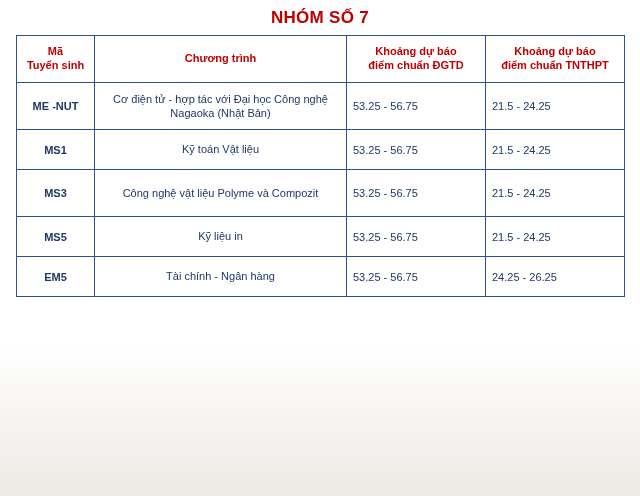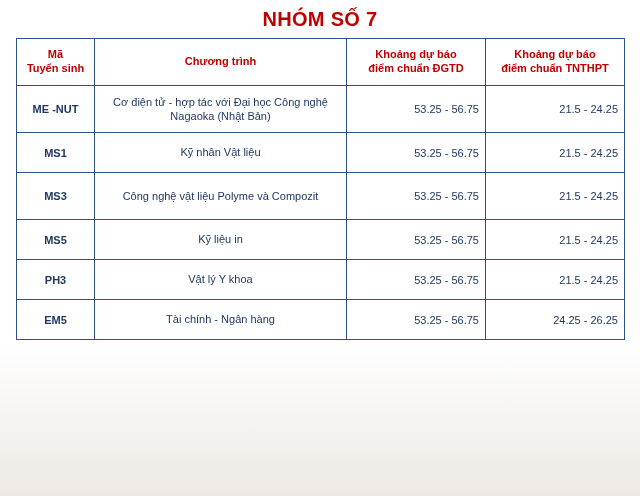--- a/index.html
+++ b/index.html
@@ -27,21 +27,21 @@
     left: 0; right: 0; bottom: 0;
     height: 150px;
     background: linear-gradient(to bottom, rgba(255,255,255,0), rgba(222,214,206,0.55));
     pointer-events: none;
     z-index: 0;
   }
   .title {
     text-align: center;
     color: #C00000;
     font-weight: bold;
-    font-size: 20px;
+    font-size: 17px;
     letter-spacing: 0.3px;
     padding-top: 8px;
     padding-bottom: 7px;
     position: relative;
     z-index: 2;
   }
   .table-wrap {
     position: relative;
     z-index: 2;
     padding: 0 16px;
@@ -82,21 +82,21 @@
     font-size: 11.5px;
     margin-left: 32px;
   }
   td.prog {
     text-align: center;
     color: #1F3864;
     font-size: 11.5px;
     line-height: 1.3;
   }
   td.range {
-    text-align: right;
+    text-align: left;
     color: #1F3864;
     font-size: 11.5px;
   }
   tr.r-tall td { height: 38px; }
   tr.r-std td { height: 31px; }
 </style>
 </head>
 <body>
 
 <div class="page">
@@ -131,43 +131,37 @@
       </thead>
       <tbody id="tbody">
           <tr class="r-tall">
             <td class="code">ME -NUT</td>
             <td class="prog">Cơ điện tử - hợp tác với Đại học Công nghệ Nagaoka (Nhật Bản)</td>
             <td class="range">53.25 - 56.75</td>
             <td class="range">21.5 - 24.25</td>
           </tr>
           <tr class="r-std">
             <td class="code">MS1</td>
-            <td class="prog">Kỹ nhân Vật liệu</td>
+            <td class="prog">Kỹ toán Vật liệu</td>
             <td class="range">53.25 - 56.75</td>
             <td class="range">21.5 - 24.25</td>
           </tr>
           <tr class="r-tall">
             <td class="code">MS3</td>
             <td class="prog">Công nghệ vật liệu Polyme và Compozit</td>
             <td class="range">53.25 - 56.75</td>
             <td class="range">21.5 - 24.25</td>
           </tr>
           <tr class="r-std">
             <td class="code">MS5</td>
             <td class="prog">Kỹ liệu in</td>
             <td class="range">53.25 - 56.75</td>
             <td class="range">21.5 - 24.25</td>
           </tr>
           <tr class="r-std">
-            <td class="code">PH3</td>
-            <td class="prog">Vật lý Y khoa</td>
-            <td class="range">53.25 - 56.75</td>
-            <td class="range">21.5 - 24.25</td>
-          </tr>
-          <tr class="r-std">
             <td class="code">EM5</td>
             <td class="prog">Tài chính - Ngân hàng</td>
             <td class="range">53.25 - 56.75</td>
             <td class="range">24.25 - 26.25</td>
           </tr>
         </tbody>
     </table>
   </div>
 </div>
 

